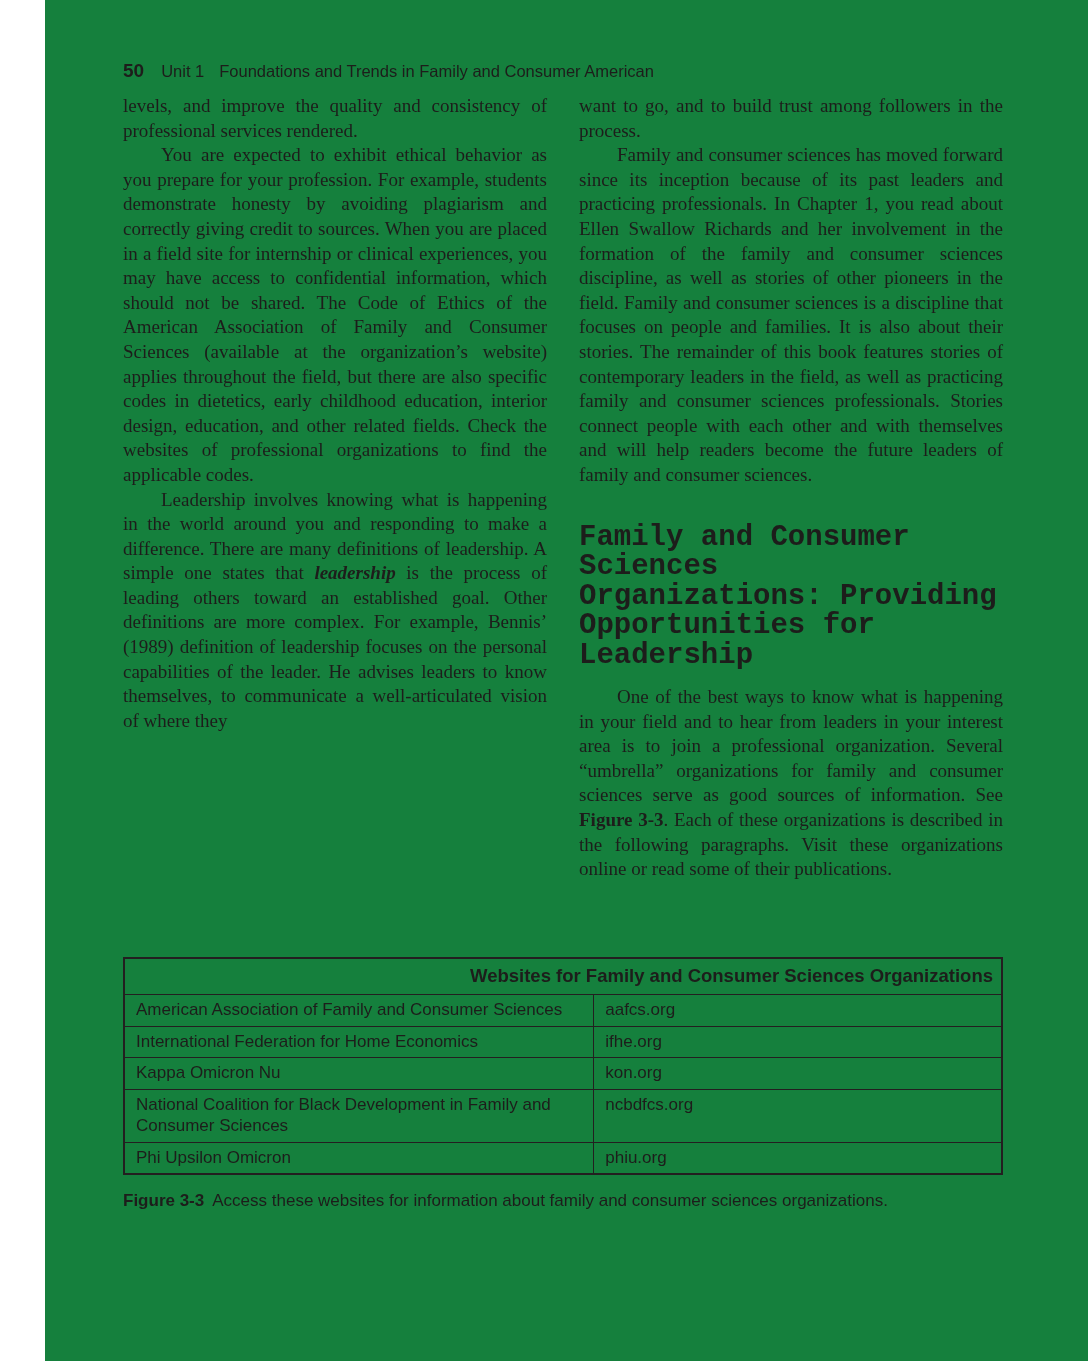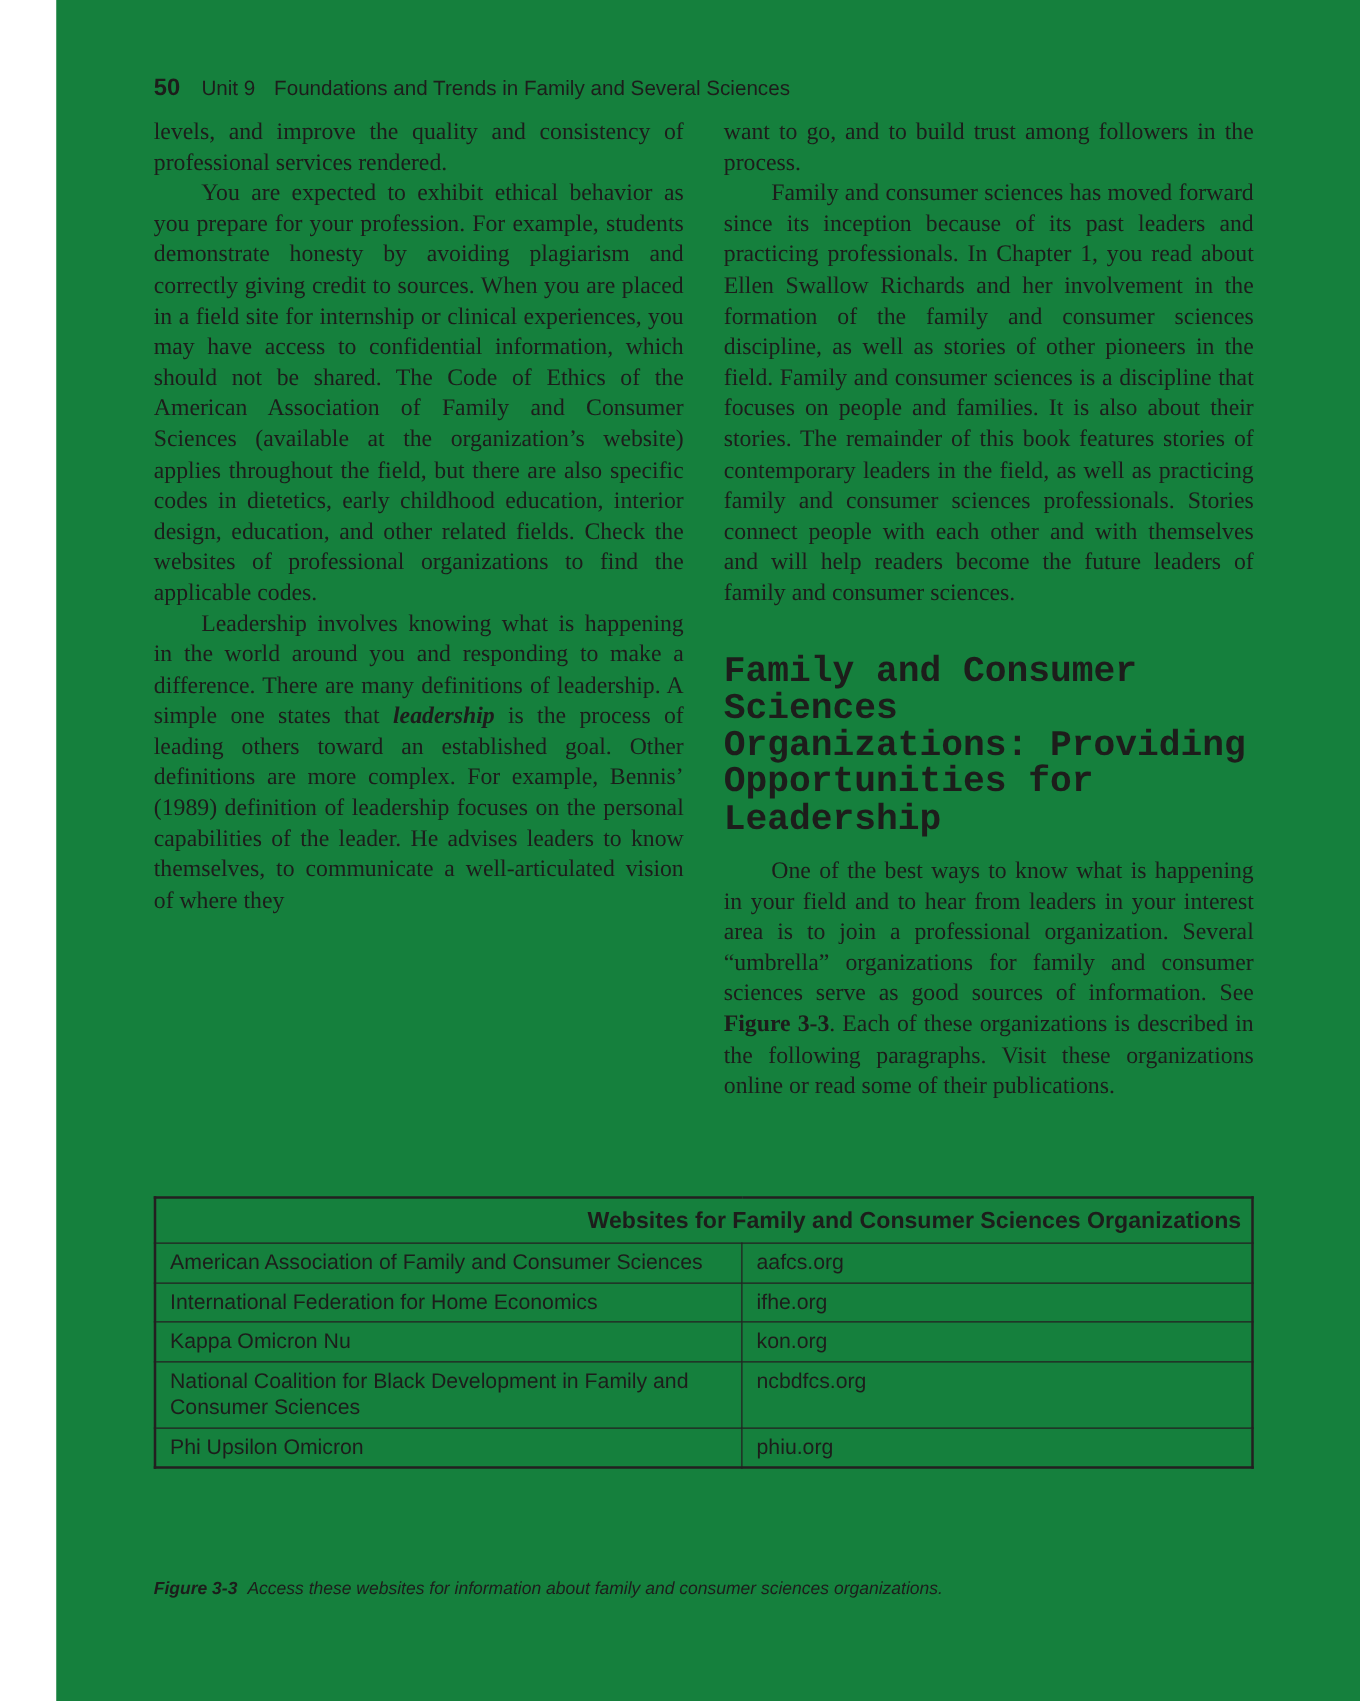--- a/index.html
+++ b/index.html
@@ -92,39 +92,38 @@
     padding: 4px 0 5px 11px;
     vertical-align: top;
     line-height: 21.5px;
   }
   .figure-table td.org  { width: 53.5%; }
   .figure-table td.site { width: 46.5%; }
 
   
   .figure-caption {
     position: absolute;
-    left: 78px; top: 1260px;
+    left: 78px; top: 1190px;
     width: 900px;
     font-family: "Liberation Sans", sans-serif;
-    font-size: 14px;
+    font-size: 17px;
     line-height: 21px;
     color: #1d1d1b;
-    font-style: italic;
   }
   .figure-caption .fig-label { font-weight: bold; margin-right: 8px; }
 </style>
 </head>
 <body>
 
 <div id="page">
 
   <div class="runhead">
     <span class="pagenum">50</span>
-    <span class="unit">Unit 9</span>
-    <span class="title">Foundations and Trends in Family and Several Sciences</span>
+    <span class="unit">Unit 1</span>
+    <span class="title">Foundations and Trends in Family and Consumer American</span>
   </div>
 
   <div class="col col-left">
     <p>levels, and improve the quality and consistency of professional services rendered.</p>
     <p class="indent">You are expected to exhibit ethical behavior as you prepare for your profession. For example, students demonstrate honesty by avoiding plagiarism and correctly giving credit to sources. When you are placed in a field site for internship or clinical experiences, you may have access to confidential information, which should not be shared. The Code of Ethics of the American Association of Family and Consumer Sciences (available at the organization’s website) applies throughout the field, but there are also specific codes in dietetics, early childhood education, interior design, education, and other related fields. Check the websites of professional organizations to find the applicable codes.</p>
     <p class="indent"><span>Leadership involves knowing what is happening in the world around you and responding to make a difference. There are many definitions of leadership. A simple one states that </span><span class="term">leadership</span><span> is the process of leading others toward an established goal. Other definitions are more complex. For example, Bennis’ (1989) definition of leadership focuses on the personal capabilities of the leader. He advises leaders to know themselves, to communicate a well-articulated vision of where they</span></p>
   </div>
 
   <div class="col col-right">
     <p>want to go, and to build trust among followers in the process.</p>

